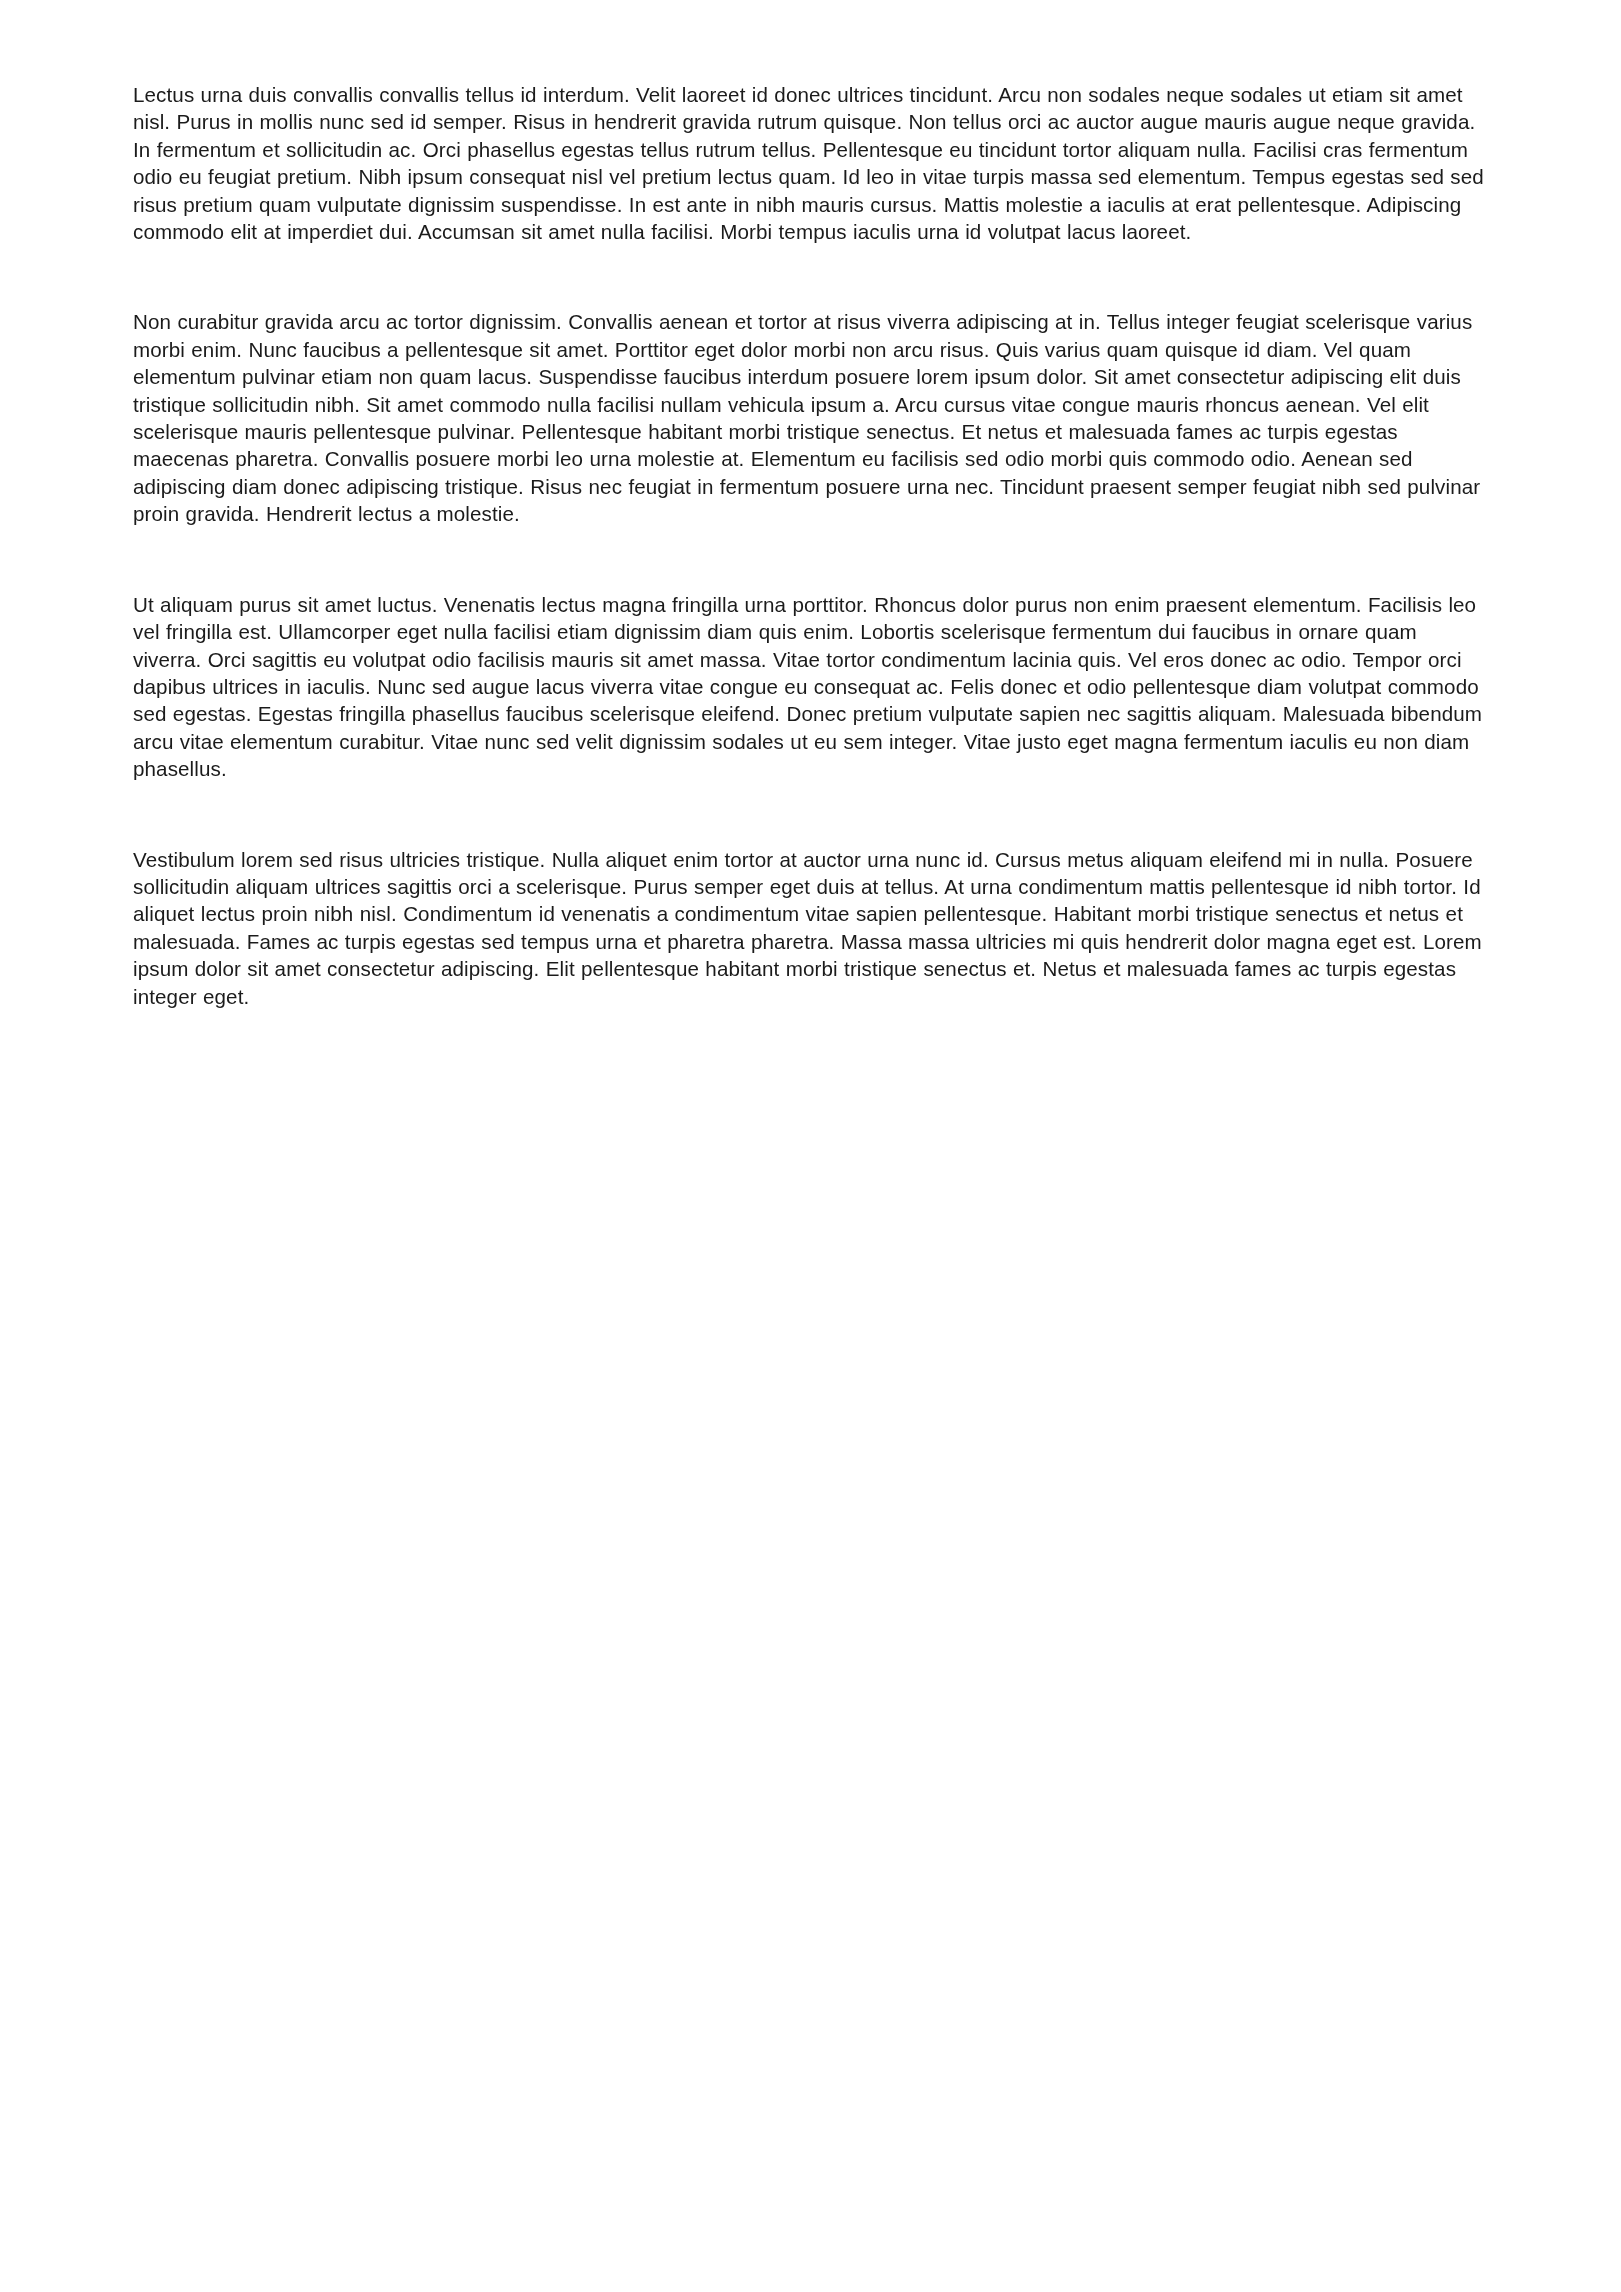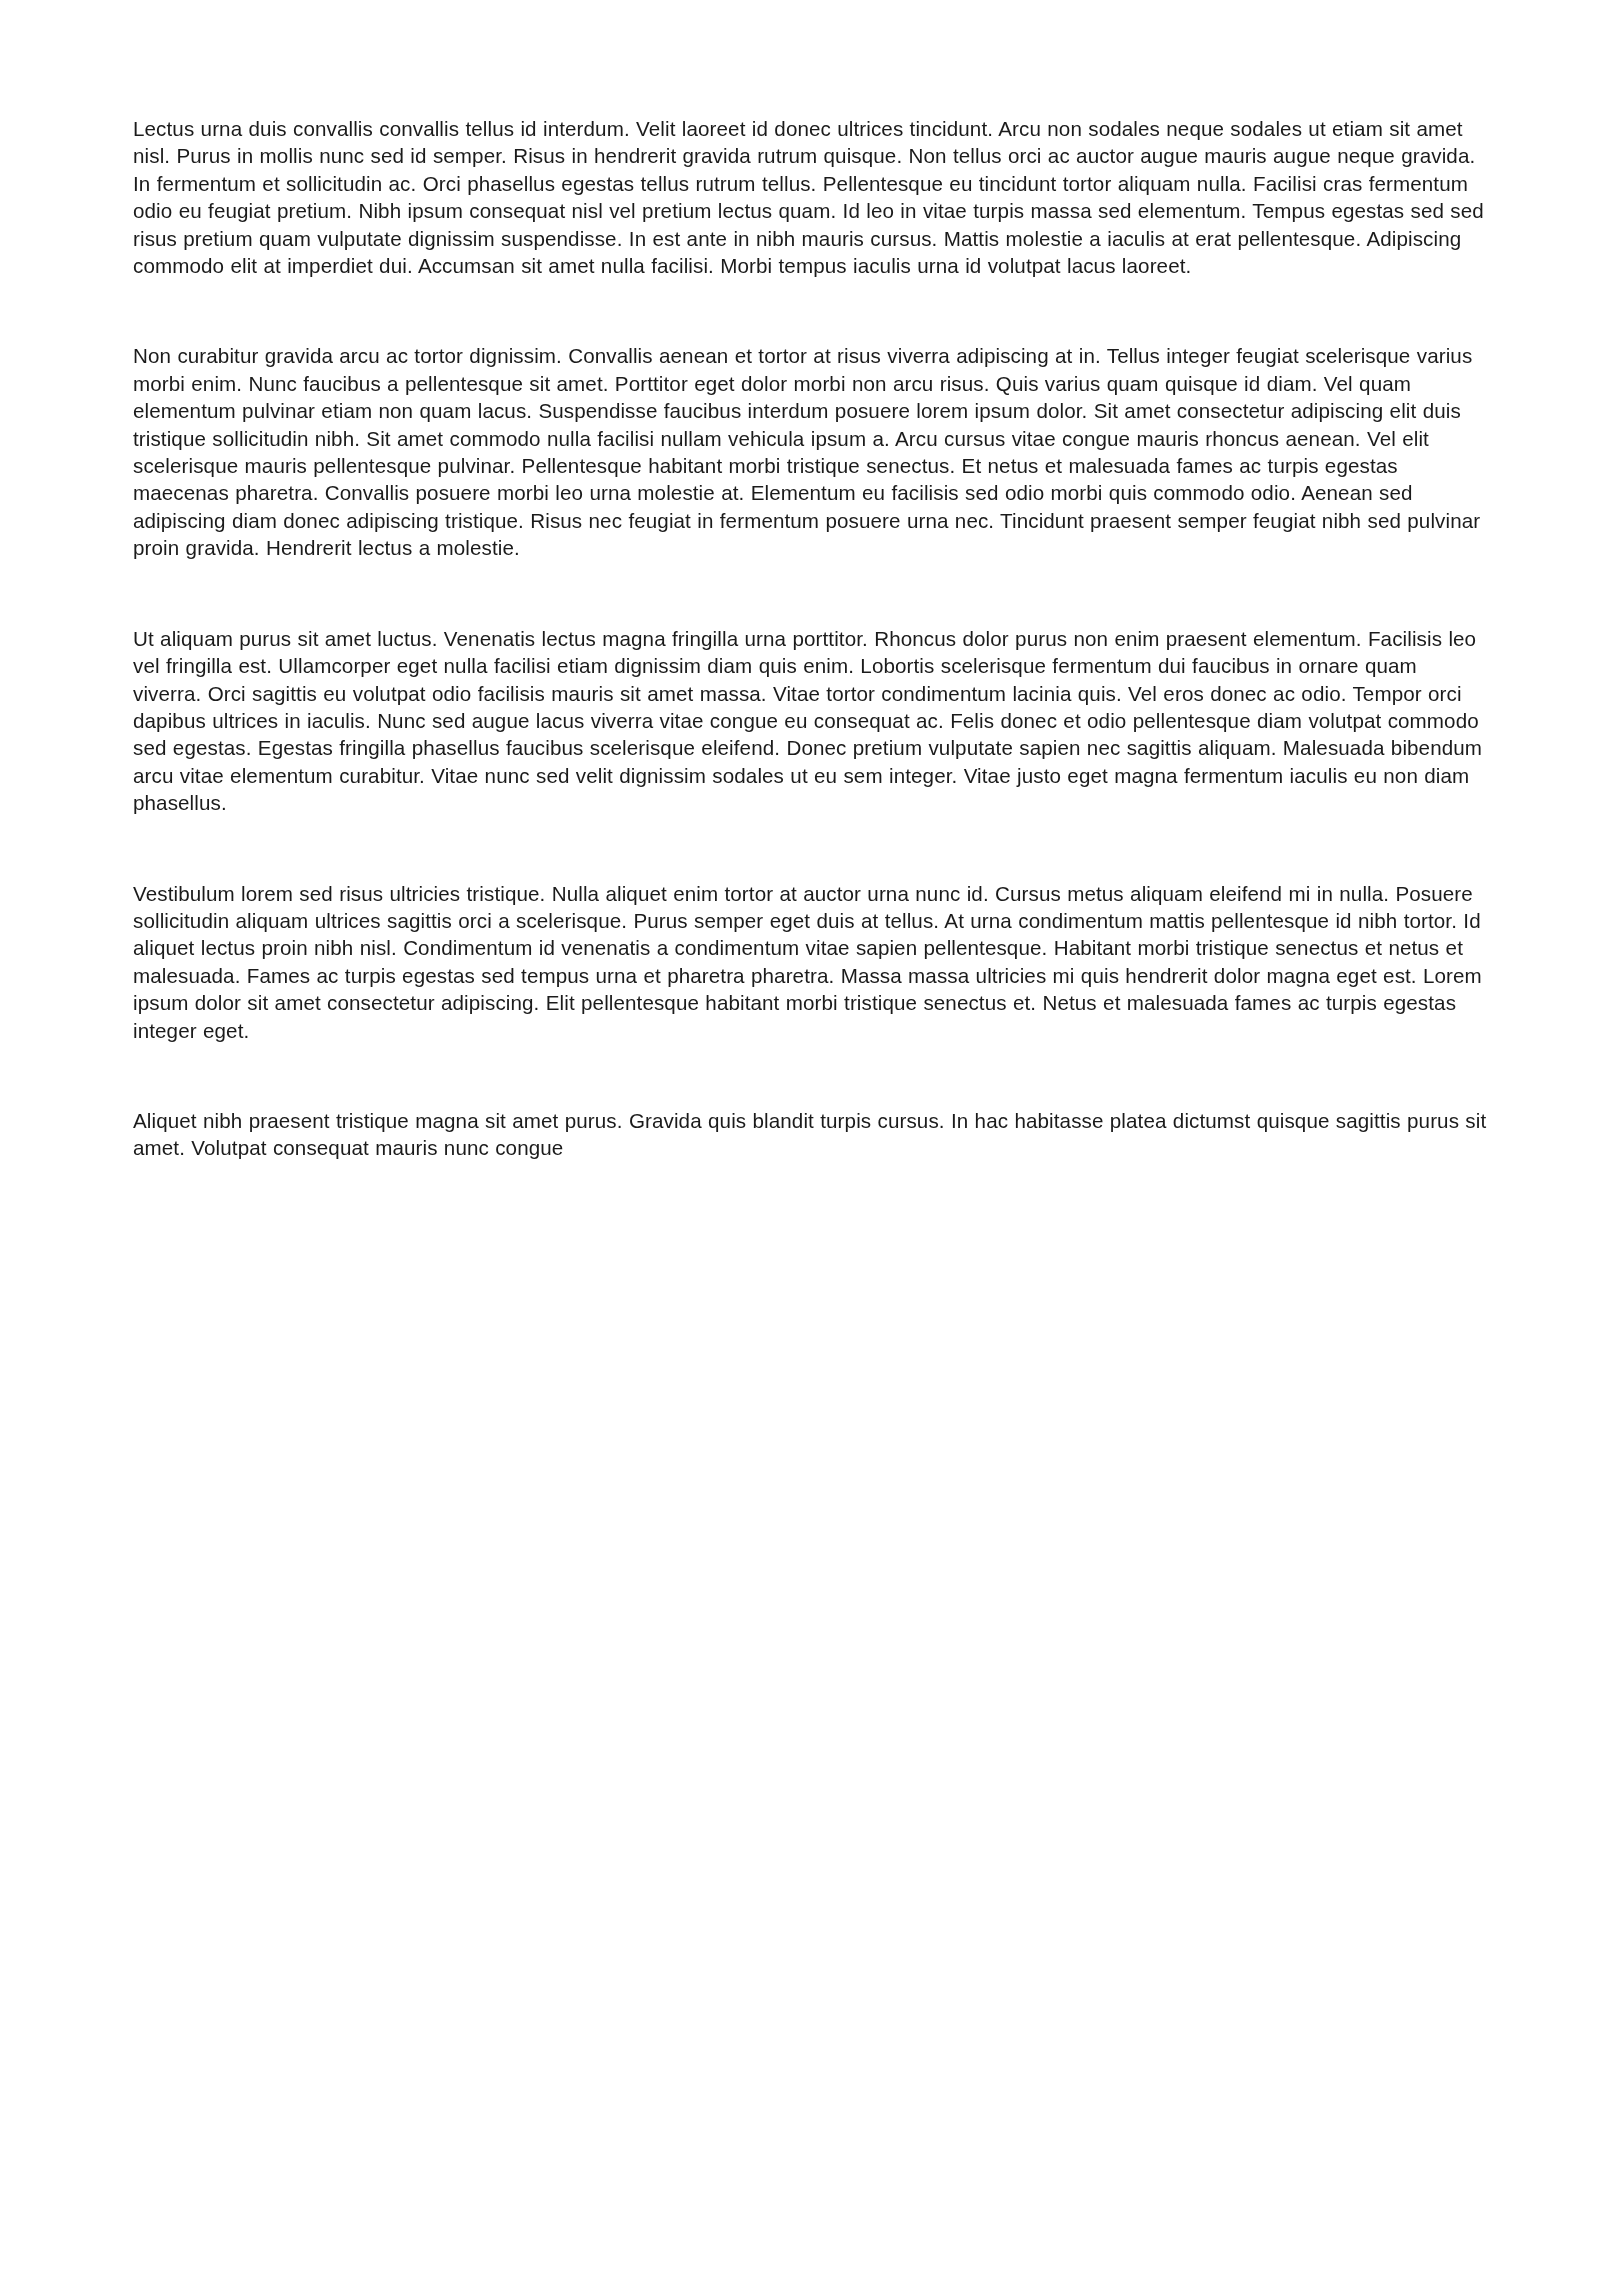--- a/index.html
+++ b/index.html
@@ -11,35 +11,34 @@
     width: 1621px;
     height: 2293px;
     font-family: "Liberation Sans", sans-serif;
     color: #1b1b1b;
     overflow: hidden;
   }
   .page {
     box-sizing: border-box;
     width: 1621px;
     height: 2293px;
-    padding: 115px 133px 0 133px;
+    padding: 81px 133px 0 133px;
     background: #ffffff;
   }
   .page p {
     margin: 0 0 63px 0;
     font-size: 20.6px;
     line-height: 27.4px;
     letter-spacing: 0.1px;
     text-align: left;
     word-spacing: 0.5px;
   }
 </style>
 </head>
 <body>
 
 <div class="page">
   <p>Lectus urna duis convallis convallis tellus id interdum. Velit laoreet id donec ultrices tincidunt. Arcu non sodales neque sodales ut etiam sit amet nisl. Purus in mollis nunc sed id semper. Risus in hendrerit gravida rutrum quisque. Non tellus orci ac auctor augue mauris augue neque gravida. In fermentum et sollicitudin ac. Orci phasellus egestas tellus rutrum tellus. Pellentesque eu tincidunt tortor aliquam nulla. Facilisi cras fermentum odio eu feugiat pretium. Nibh ipsum consequat nisl vel pretium lectus quam. Id leo in vitae turpis massa sed elementum. Tempus egestas sed sed risus pretium quam vulputate dignissim suspendisse. In est ante in nibh mauris cursus. Mattis molestie a iaculis at erat pellentesque. Adipiscing commodo elit at imperdiet dui. Accumsan sit amet nulla facilisi. Morbi tempus iaculis urna id volutpat lacus laoreet.</p>
   <p>Non curabitur gravida arcu ac tortor dignissim. Convallis aenean et tortor at risus viverra adipiscing at in. Tellus integer feugiat scelerisque varius morbi enim. Nunc faucibus a pellentesque sit amet. Porttitor eget dolor morbi non arcu risus. Quis varius quam quisque id diam. Vel quam elementum pulvinar etiam non quam lacus. Suspendisse faucibus interdum posuere lorem ipsum dolor. Sit amet consectetur adipiscing elit duis tristique sollicitudin nibh. Sit amet commodo nulla facilisi nullam vehicula ipsum a. Arcu cursus vitae congue mauris rhoncus aenean. Vel elit scelerisque mauris pellentesque pulvinar. Pellentesque habitant morbi tristique senectus. Et netus et malesuada fames ac turpis egestas maecenas pharetra. Convallis posuere morbi leo urna molestie at. Elementum eu facilisis sed odio morbi quis commodo odio. Aenean sed adipiscing diam donec adipiscing tristique. Risus nec feugiat in fermentum posuere urna nec. Tincidunt praesent semper feugiat nibh sed pulvinar proin gravida. Hendrerit lectus a molestie.</p>
   <p>Ut aliquam purus sit amet luctus. Venenatis lectus magna fringilla urna porttitor. Rhoncus dolor purus non enim praesent elementum. Facilisis leo vel fringilla est. Ullamcorper eget nulla facilisi etiam dignissim diam quis enim. Lobortis scelerisque fermentum dui faucibus in ornare quam viverra. Orci sagittis eu volutpat odio facilisis mauris sit amet massa. Vitae tortor condimentum lacinia quis. Vel eros donec ac odio. Tempor orci dapibus ultrices in iaculis. Nunc sed augue lacus viverra vitae congue eu consequat ac. Felis donec et odio pellentesque diam volutpat commodo sed egestas. Egestas fringilla phasellus faucibus scelerisque eleifend. Donec pretium vulputate sapien nec sagittis aliquam. Malesuada bibendum arcu vitae elementum curabitur. Vitae nunc sed velit dignissim sodales ut eu sem integer. Vitae justo eget magna fermentum iaculis eu non diam phasellus.</p>
   <p>Vestibulum lorem sed risus ultricies tristique. Nulla aliquet enim tortor at auctor urna nunc id. Cursus metus aliquam eleifend mi in nulla. Posuere sollicitudin aliquam ultrices sagittis orci a scelerisque. Purus semper eget duis at tellus. At urna condimentum mattis pellentesque id nibh tortor. Id aliquet lectus proin nibh nisl. Condimentum id venenatis a condimentum vitae sapien pellentesque. Habitant morbi tristique senectus et netus et malesuada. Fames ac turpis egestas sed tempus urna et pharetra pharetra. Massa massa ultricies mi quis hendrerit dolor magna eget est. Lorem ipsum dolor sit amet consectetur adipiscing. Elit pellentesque habitant morbi tristique senectus et. Netus et malesuada fames ac turpis egestas integer eget.</p>
-  <p>Aliquet nibh praesent tristique magna sit amet purus. Gravida quis blandit turpis cursus. In hac habitasse platea dictumst quisque sagittis purus sit amet. Volutpat consequat mauris nunc congue</p>
 </div>
 
 
 </body></html>

